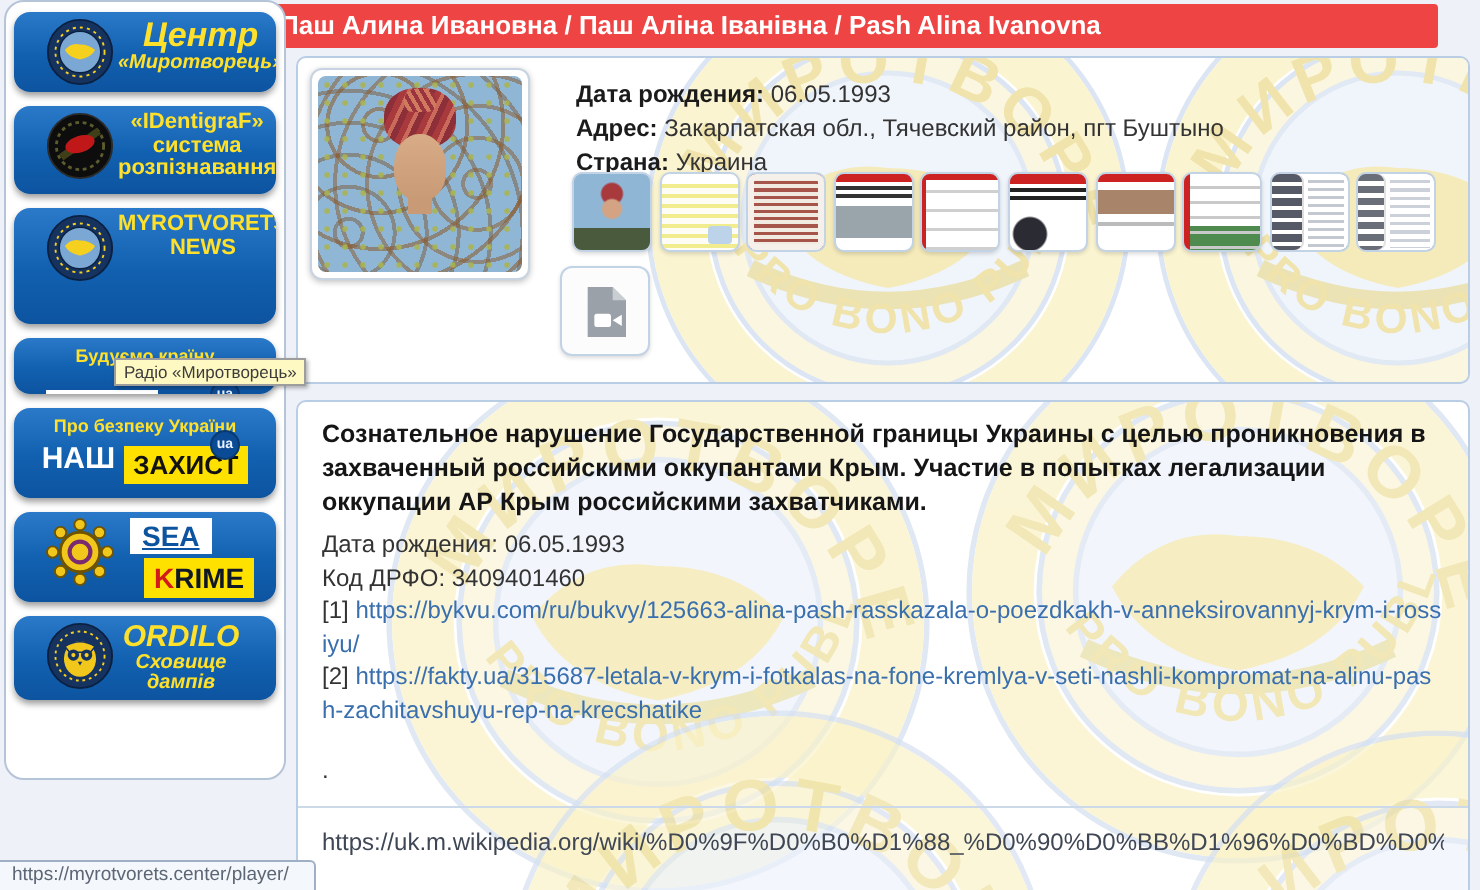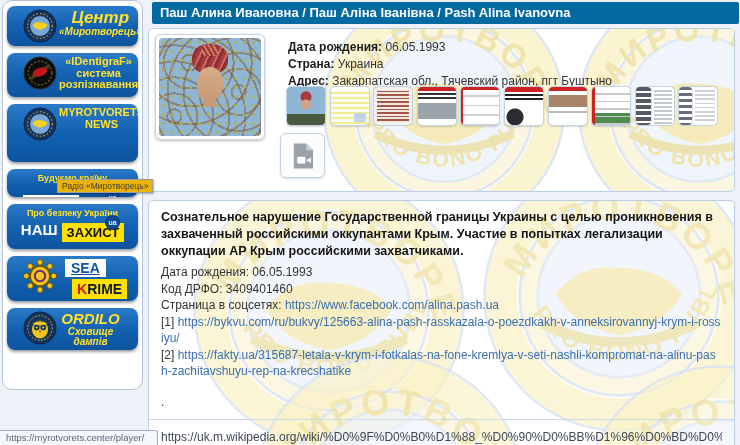--- a/index.html
+++ b/index.html
@@ -38,34 +38,34 @@
     background:#0b4a95;color:#eaf2ff;font-size:7px;font-weight:bold;
     display:flex;align-items:center;justify-content:center;border:1px solid #09396f;
   }
   .sea .box-white{color:#0d54a0;font-size:14px;padding:1px 6px;text-decoration:underline;}
   .sea .box-yellow{font-size:14px;top:2px;left:6px;}
   .sea .kred{color:#d21a1a;}
   .sea-col{display:flex;flex-direction:column;align-items:flex-start;margin-left:6px;}
   
   .radio-tooltip{
     position:absolute;left:57px;top:179px;z-index:5;
-    background:#eab308;border:1px solid #9d9d9d;box-shadow:1px 1px 2px rgba(0,0,0,.3);
+    background:#fef9c3;border:1px solid #9d9d9d;box-shadow:1px 1px 2px rgba(0,0,0,.3);
     font-size:8.5px;color:#3c3c3c;padding:1px 4px;white-space:nowrap;
   }
   
   .status-tip{
     position:absolute;left:0;top:430px;z-index:5;
     background:#f4f7fb;border:1px solid #9fb0c4;border-left:none;border-bottom:none;
     border-top-right-radius:3px;
     font-size:9.5px;color:#5c6675;padding:1px 13px 2px 6px;white-space:nowrap;
   }
   
   .hdr{
-    position:absolute;left:152px;top:2px;width:587px;height:22px;
-    background:#0369a1;border-radius:2px;color:#ffffff;font-weight:bold;font-size:13px;
+    position:absolute;left:132px;top:2px;width:587px;height:22px;
+    background:#ef4444;border-radius:2px;color:#ffffff;font-weight:bold;font-size:13px;
     line-height:22px;padding-left:8px;box-sizing:border-box;white-space:nowrap;overflow:hidden;
   }
   .box{
     position:absolute;left:148px;background:#ffffff;border:1px solid #b9cde4;border-radius:5px;
     box-sizing:border-box;overflow:hidden;
   }
   .box1{top:28px;width:587px;height:164px;}
   .box2{top:200px;width:587px;height:250px;padding:8px 12px 0 12px;}
   .wm{position:absolute;pointer-events:none;}
   
@@ -348,22 +348,22 @@
           <div class="knot"></div>
         </div>
       <div class="face"></div>
       <div class="neck"></div>
       <div class="camo"></div>
     </div>
   </div>
 
   <div class="details">
     <div><b>Дата рождения:</b> <span>06.05.1993</span></div>
+    <div><b>Адрес:</b> <span>Закарпатская обл., Тячевский район, пгт Буштыно</span></div>
     <div><b>Страна:</b> <span>Украина</span></div>
-    <div><b>Адрес:</b> <span>Закарпатская обл., Тячевский район, пгт Буштыно</span></div>
   </div>
 
   <div class="thumbs">
     <div class="thumb t1"></div>
     <div class="thumb t2"></div>
     <div class="thumb t3"></div>
     <div class="thumb t4"></div>
     <div class="thumb t5"></div>
     <div class="thumb t6"></div>
     <div class="thumb t7"></div>
@@ -390,21 +390,20 @@
       <use href="#sym-wm"></use>
     </svg>
   <svg class="wm" style="left:430px;top:160px;width:280px;height:280px;opacity:.7">
       <use href="#sym-wm"></use>
     </svg>
 
   <div class="z2">
     <p class="acc">Сознательное нарушение Государственной границы Украины с целью проникновения в захваченный российскими оккупантами Крым. Участие в попытках легализации оккупации АР Крым российскими захватчиками.</p>
     <p class="ln">Дата рождения: 06.05.1993</p>
     <p class="ln">Код ДРФО: 3409401460</p>
-    <p class="ln"><span>Страница в соцсетях: </span><a>https://www.facebook.com/alina.pash.ua</a></p>
     <p class="ln wrap"><span>[1] </span><a>https://bykvu.com/ru/bukvy/125663-alina-pash-rasskazala-o-poezdkakh-v-anneksirovannyj-krym-i-rossiyu/</a></p>
     <p class="ln wrap"><span>[2] </span><a>https://fakty.ua/315687-letala-v-krym-i-fotkalas-na-fone-kremlya-v-seti-nashli-kompromat-na-alinu-pash-zachitavshuyu-rep-na-krecshatike</a></p>
     <p class="ln dot-line">.</p>
     <hr class="divider">
     <p class="plain clip">https://uk.m.wikipedia.org/wiki/%D0%9F%D0%B0%D1%88_%D0%90%D0%BB%D1%96%D0%BD%D0%B0_%D0%86%D0%B2%D0%B0%D0%BD%D1%96%D0%B2%D0%BD%D0%B0</p>
 
   </div>
 </div>
 
 </body></html>

